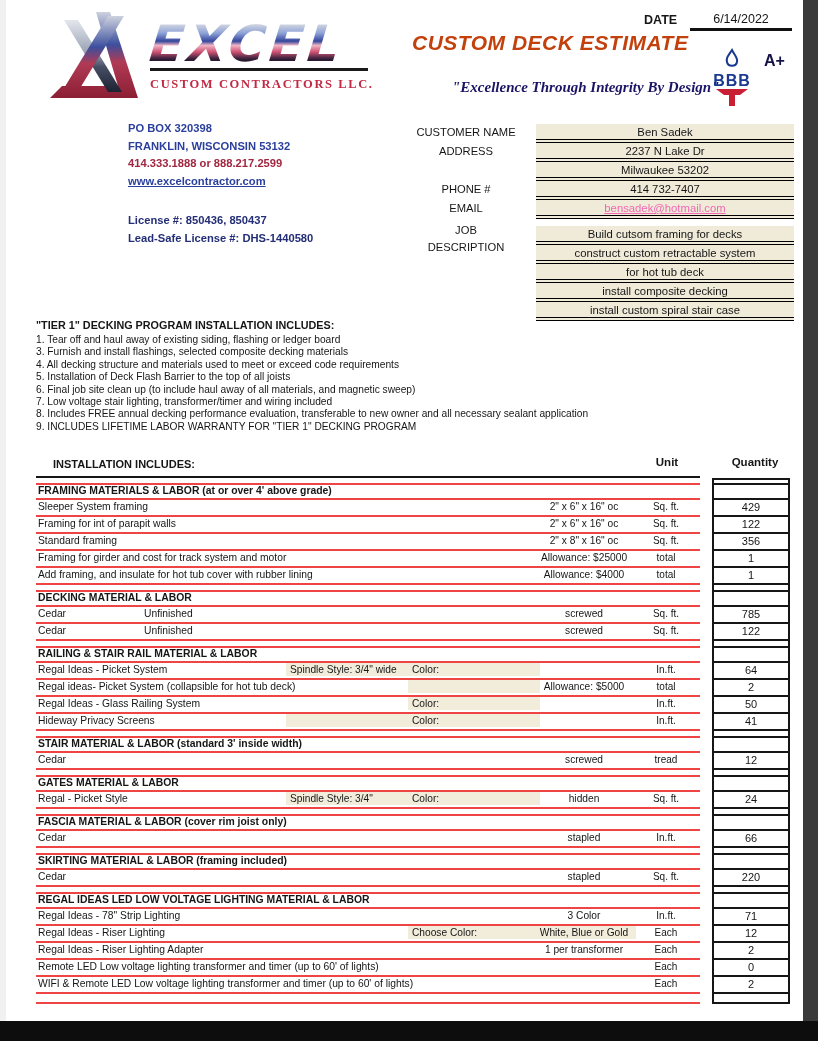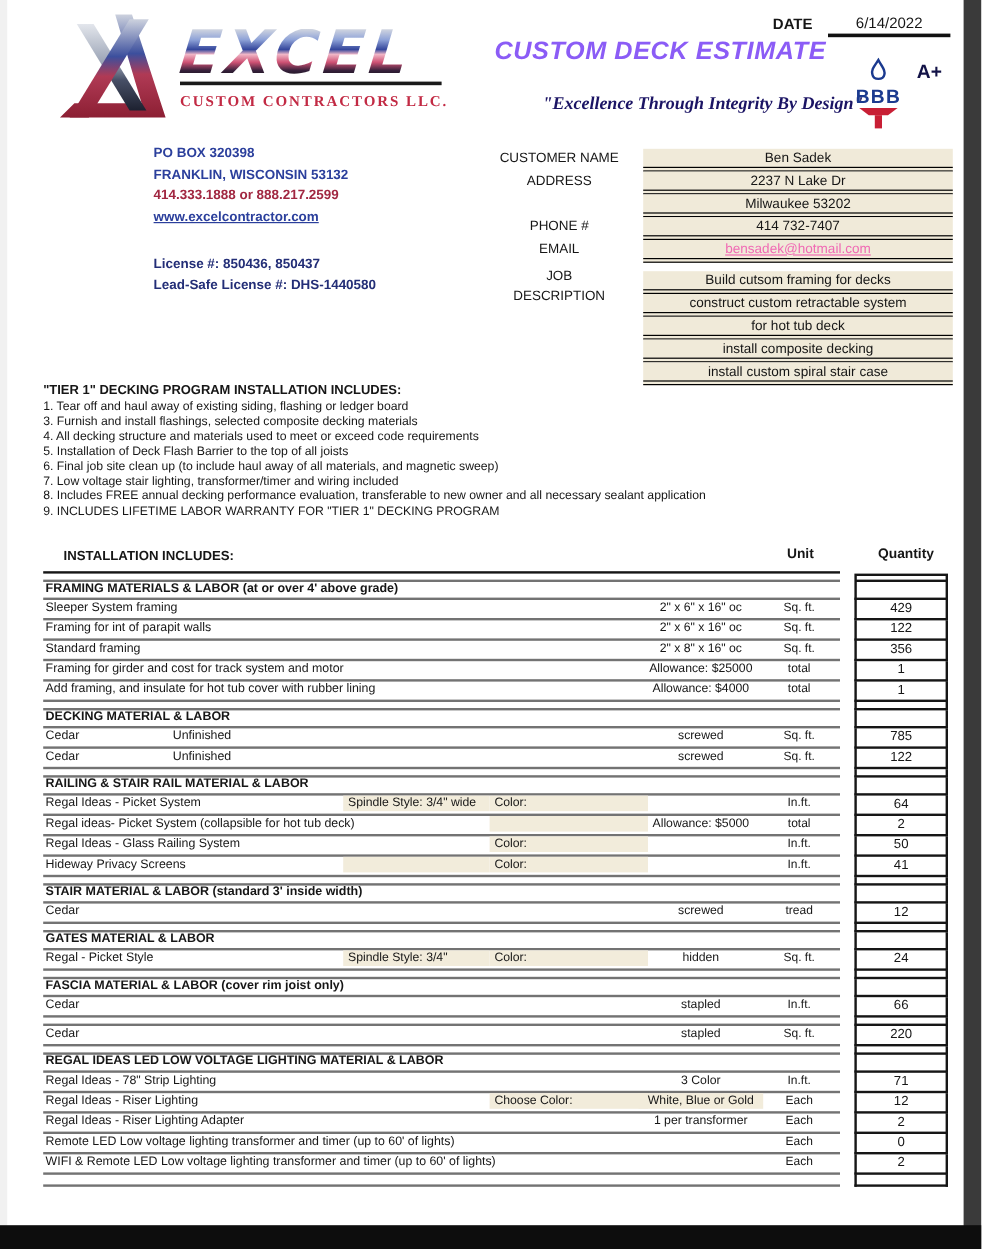--- a/index.html
+++ b/index.html
@@ -27,21 +27,21 @@
     margin-top:6px; font-family:"Liberation Serif", serif; font-weight:bold;
     font-size:12.5px; letter-spacing:1.6px; color:#c22a44; white-space:nowrap;
   }
   .date-label { position:absolute; left:644px; top:13px; font-weight:bold; font-size:12.5px; }
   .date-value {
     position:absolute; left:690px; top:9px; width:102px; height:22px; text-align:center;
     font-size:12.5px; padding-top:3px; border-bottom:3px solid #111;
   }
   .doc-title {
     position:absolute; left:412px; top:31px; font-size:21px; font-weight:bold; font-style:italic;
-    letter-spacing:0.5px; color:#8b5cf6; white-space:nowrap;
+    letter-spacing:0.5px; color:#c2410c; white-space:nowrap;
   }
   .tagline {
     position:absolute; left:452px; top:79px; font-family:"Liberation Serif", serif;
     font-weight:bold; font-style:italic; font-size:15px; color:#1b1464; white-space:nowrap;
   }
   .bbb { position:absolute; left:704px; top:48px; width:90px; height:66px; }
   .bbb-col { position:absolute; left:0; top:0; width:56px; text-align:center; }
   .bbb-word { font-weight:bold; font-size:16px; letter-spacing:1px; color:#1b3a8f; line-height:14px; }
   .bbb-rating { position:absolute; left:60px; top:4px; font-weight:bold; font-size:16px; color:#131347; }
 
@@ -70,21 +70,21 @@
   .tier-item { font-size:10.2px; line-height:12.4px; white-space:nowrap; }
 
   
   .table { position:absolute; left:36px; top:452px; width:754px; }
   .thead { position:relative; height:26px; width:664px; border-bottom:2px solid #161616; }
   .thead-title { position:absolute; left:0; top:6px; font-weight:bold; font-size:11px;padding-left:17px; }
   .unit-h { position:absolute; left:596px; top:4px; width:70px; text-align:center; font-weight:bold; font-size:11.5px; }
   .qty-h  { position:absolute; left:676px; top:4px; width:86px; text-align:center; font-weight:bold; font-size:11.5px; }
 
   .trow { display:flex; align-items:stretch; }
-  .tmain { flex:1; margin-right:12px; position:relative; border-bottom:2px solid #737373; }
+  .tmain { flex:1; margin-right:12px; position:relative; border-bottom:2px solid #ef4444; }
   .trow.gap    .tmain { height:7px; }
   .trow.header .tmain { height:15px; }
   .trow.data   .tmain { height:17px; }
   .trow.tail   .tmain { height:10px; }
   .qty-cell {
     width:78px; border:2px solid #161616; border-top:none;
     display:flex; align-items:center; justify-content:center;
     font-size:11px; line-height:11px;
   }
   .trow.gap    .qty-cell { height:7px; }
@@ -391,20 +391,26 @@
             <span class="desc">Cedar</span>
             <span class="cell c-val">stapled</span>
             <span class="cell c-unit">In.ft.</span>
           </div>
           <div class="qty-cell">66</div>
         </div>
         <div class="trow gap">
           <div class="tmain"></div>
           <div class="qty-cell"></div>
         </div>
+        <div class="trow header">
+          <div class="tmain">
+            <span class="sec-title">SKIRTING MATERIAL &amp; LABOR (framing included)</span>
+          </div>
+          <div class="qty-cell"></div>
+        </div>
         <div class="trow data">
           <div class="tmain">
             <span class="desc">Cedar</span>
             <span class="cell c-val">stapled</span>
             <span class="cell c-unit">Sq. ft.</span>
           </div>
           <div class="qty-cell">220</div>
         </div>
         <div class="trow gap">
           <div class="tmain"></div>

